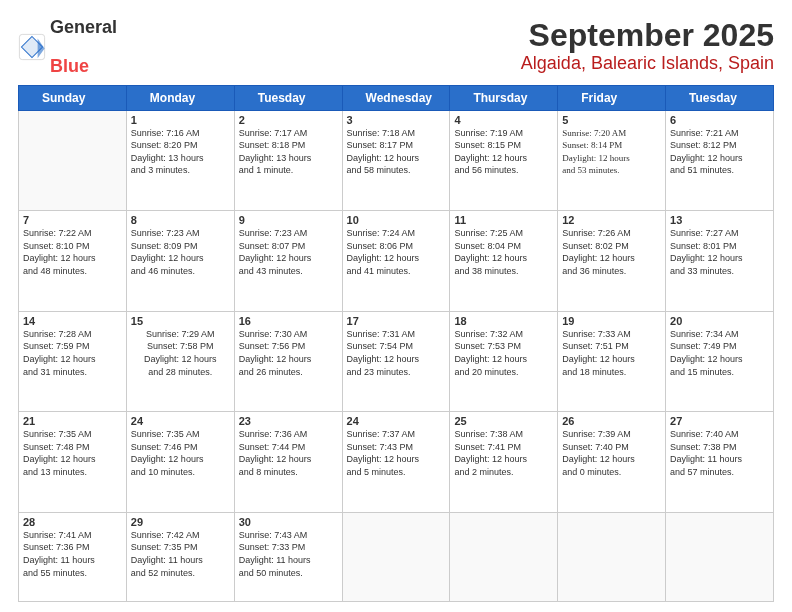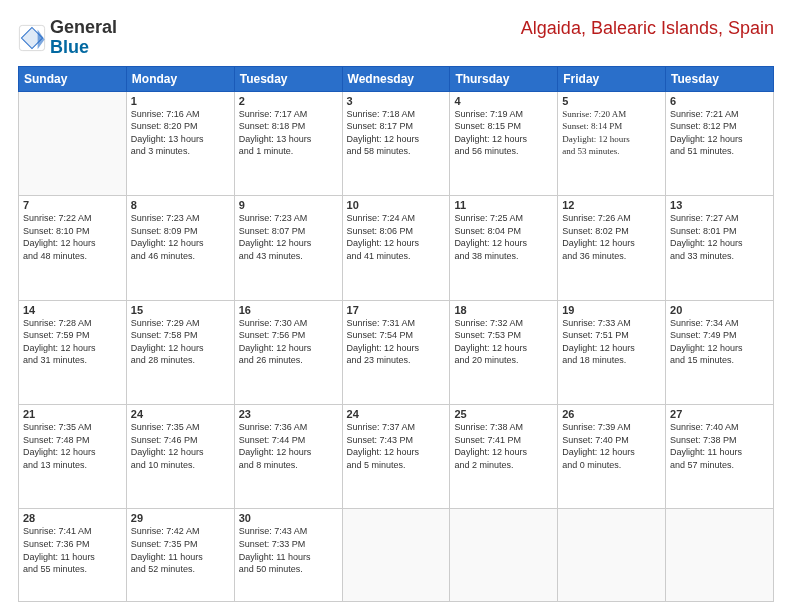--- a/index.html
+++ b/index.html
@@ -24,30 +24,31 @@
       margin-bottom: 8px;
     }
     .logo {
       display: flex;
       align-items: center;
     }
     .logo-text {
       display: flex;
       flex-direction: column;
       line-height: 1.1;
+      gap: 19px;
     }
     .logo-general {
       font-size: 18px;
       font-weight: bold;
       color: #333;
     }
     .logo-blue {
       font-size: 18px;
       font-weight: bold;
-      color: #0369a1;
+      color: #ef4444;
     }
     .logo-icon {
       width: 28px;
       height: 28px;
       margin-right: 4px;
     }
     .title-block {
       text-align: right;
     }
     .month-title {
@@ -64,21 +65,21 @@
       flex: 1;
       border: 1px solid #ccc;
       border-collapse: collapse;
       width: 100%;
       table-layout: fixed;
     }
     .calendar th {
       background: #2a6fca;
       color: #fff;
       text-align: left;
-      padding: 5px 5px;
+      padding: 5px 23px;
       font-size: 12px;
       border: 1px solid #1a5ab8;
     }
     .calendar td {
       border: 1px solid #ccc;
       vertical-align: top;
       padding: 3px 4px;
       font-size: 9.5px;
       color: #333;
       height: 88px;
@@ -112,20 +113,21 @@
         <polygon points="20,5 35,20 20,35 5,20" fill="#2a6fca" opacity="0.15"></polygon>
         <polygon points="28,8 38,22 28,36" fill="#2a6fca" opacity="0.6"></polygon>
         <polygon points="20,5 35,20 20,35 5,20" fill="none" stroke="#2a6fca" stroke-width="1.5"></polygon>
       </svg>
       <div class="logo-text">
         <span class="logo-general">General</span>
         <span class="logo-blue">Blue</span>
       </div>
     </div>
     <div class="title-block">
+      <div class="month-title">September 2025</div>
       <div class="location">Algaida, Balearic Islands, Spain</div>
     </div>
   </div>
 
   <table class="calendar">
     <thead>
       <tr>
       <th>Sunday</th>
           <th>Monday</th>
           <th>Tuesday</th>
@@ -235,21 +237,21 @@
         <tr>
           <td>
             <span class="day-num">14</span>
             <div class="day-info" style="white-space: pre-line;">Sunrise: 7:28 AM
 Sunset: 7:59 PM
 Daylight: 12 hours
 and 31 minutes.</div>
           </td>
           <td>
             <span class="day-num">15</span>
-            <div class="day-info" style="white-space: pre-line;">Sunrise: 7:29 AM
+            <div class="day-info" style="white-space: pre-line; text-align: center;">Sunrise: 7:29 AM
 Sunset: 7:58 PM
 Daylight: 12 hours
 and 28 minutes.</div>
           </td>
           <td>
             <span class="day-num">16</span>
             <div class="day-info" style="white-space: pre-line;">Sunrise: 7:30 AM
 Sunset: 7:56 PM
 Daylight: 12 hours
 and 26 minutes.</div>

